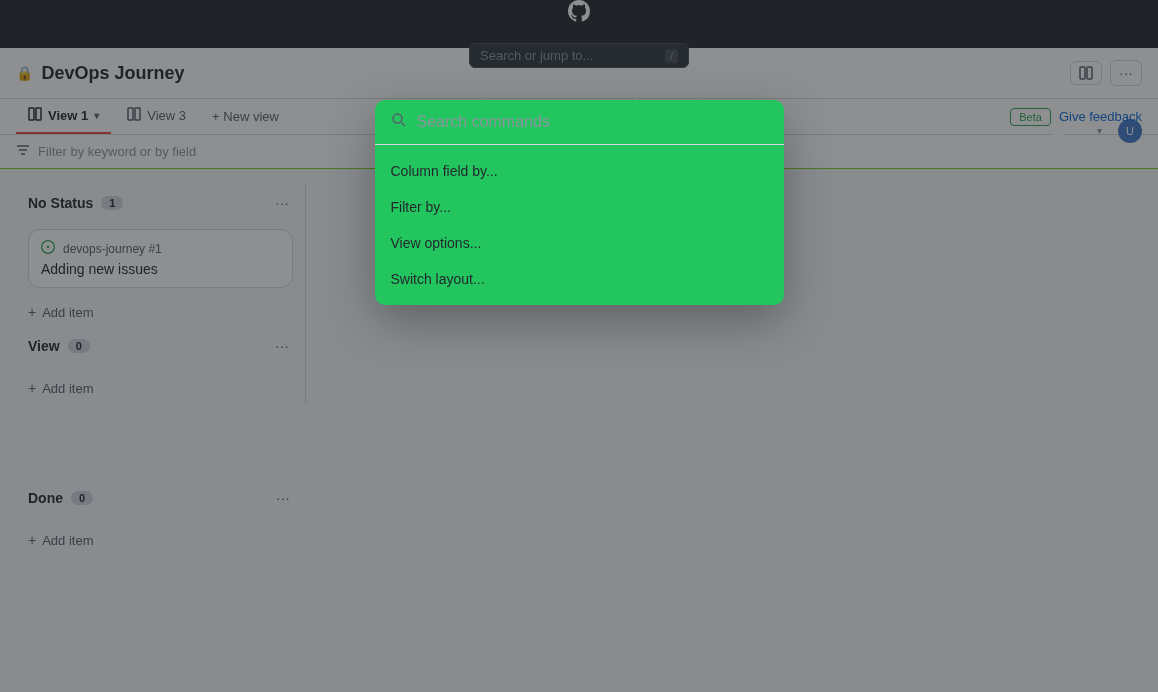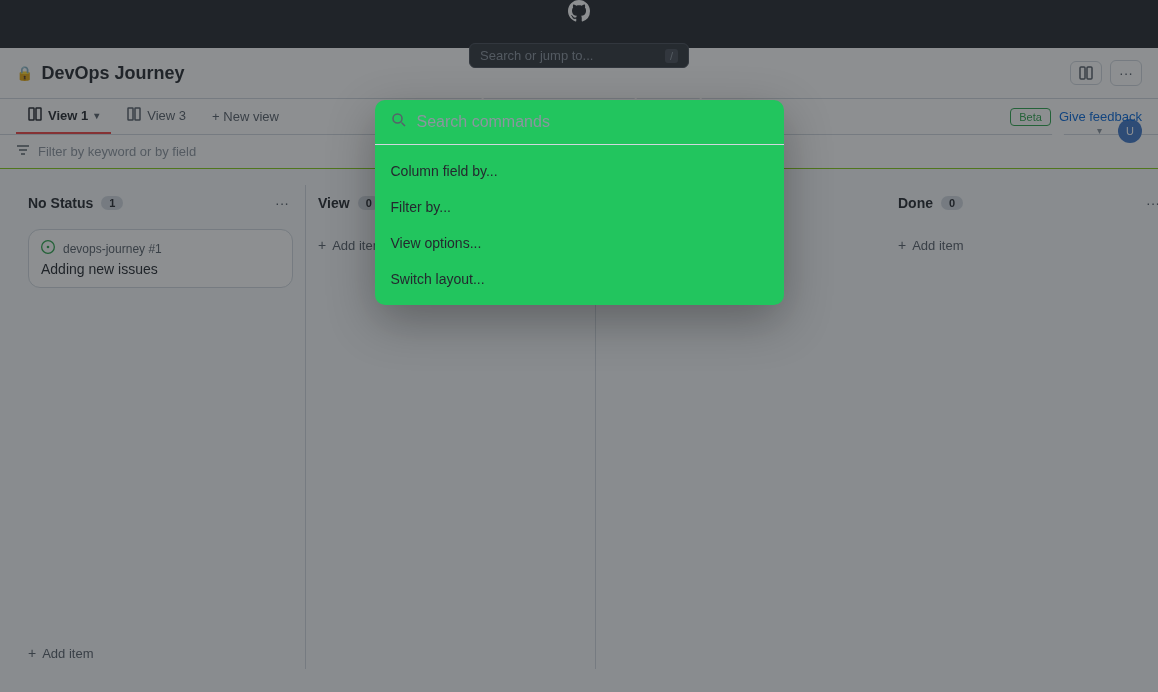--- a/index.html
+++ b/index.html
@@ -129,20 +129,21 @@
 
     
     .board {
       display: flex;
       padding: 16px;
       gap: 0;
       overflow-x: auto;
       height: calc(692px - 48px - 48px - 40px - 40px);
       position: relative;
       background: #f6f8fa;
+      flex-direction: column;
     }
     .board-column {
       display: flex;
       flex-direction: column;
       width: 290px;
       min-width: 290px;
       border-right: 1px solid #d0d7de;
       padding: 0 12px;
     }
     .board-column:last-child { border-right: none; }

